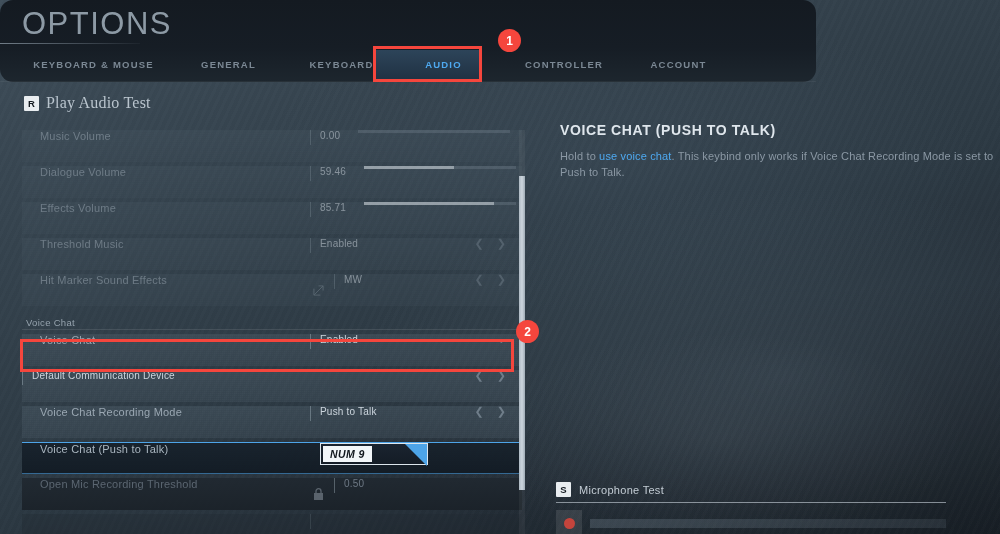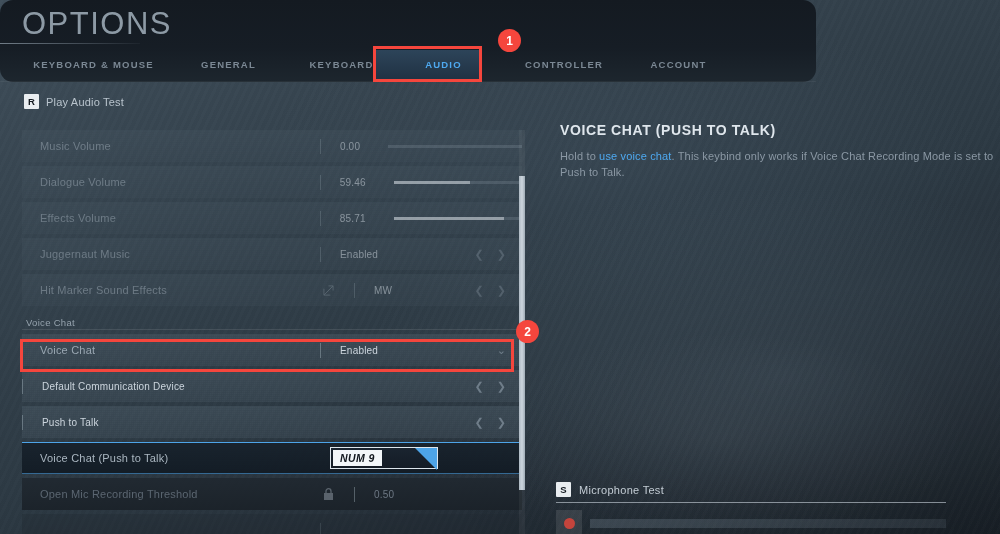--- a/index.html
+++ b/index.html
@@ -105,46 +105,45 @@
     min-width: 15px;
     height: 15px;
     padding: 0 3px;
     background: #e9edf0;
     color: #141a20;
     font-size: 9.5px;
     font-weight: bold;
     border-radius: 1px;
   }
   .audio-test-label {
-    font-size: 11px;
+    font-size: 16px;
     color: #b9c4cd;
     letter-spacing: 0.2px;
+    font-family: Liberation Serif, serif;
   }
 
   
   .list {
     position: absolute;
     left: 22px; top: 130px;
     width: 500px;
     height: 404px;
     overflow: hidden;
   }
 
   .row {
     position: relative;
     height: 32px;
     margin-bottom: 4px;
     display: flex;
-    align-items: center;
     background: linear-gradient(180deg, rgba(72,88,100,0.46), rgba(62,77,89,0.40));
     background-image:
       linear-gradient(180deg, rgba(72,88,100,0.46), rgba(62,77,89,0.40)),
       repeating-linear-gradient(0deg, rgba(255,255,255,0.018) 0 1px, rgba(0,0,0,0) 1px 2px),
       repeating-linear-gradient(90deg, rgba(255,255,255,0.018) 0 1px, rgba(0,0,0,0) 1px 2px);
-    gap: 10px;
   }
   .row .name {
     flex: 0 0 288px;
     padding-left: 18px;
     font-size: 11px;
     color: #9aa7b2;
     letter-spacing: 0.2px;
     white-space: nowrap;
     overflow: hidden;
   }
@@ -414,21 +413,21 @@
     <div class="row muted">
       <div class="name">Effects Volume</div>
       <div class="divider"></div>
       <div class="value">85.71</div>
       <div class="slider">
         <div class="slider-fill" style="width: 85.71%;"></div>
       </div>
     </div>
 
     <div class="row muted">
-      <div class="name">Juggernaut Music</div>
+      <div class="name">Threshold Music</div>
       <div class="divider"></div>
       <div class="value">Enabled</div>
       <div class="chevrons">
         <span class="chev">❮</span>
         <span class="chev">❯</span>
       </div>
     </div>
 
     <div class="row muted">
       <div class="name">Hit Marker Sound Effects</div>
@@ -460,20 +459,21 @@
     <div class="row">
       <div class="divider"></div>
       <div class="value">Default Communication Device</div>
       <div class="chevrons">
         <span class="chev">❮</span>
         <span class="chev">❯</span>
       </div>
     </div>
 
     <div class="row">
+      <div class="name">Voice Chat Recording Mode</div>
       <div class="divider"></div>
       <div class="value">Push to Talk</div>
       <div class="chevrons">
         <span class="chev">❮</span>
         <span class="chev">❯</span>
       </div>
     </div>
 
     <div class="row selected">
       <div class="name">Voice Chat (Push to Talk)</div>

